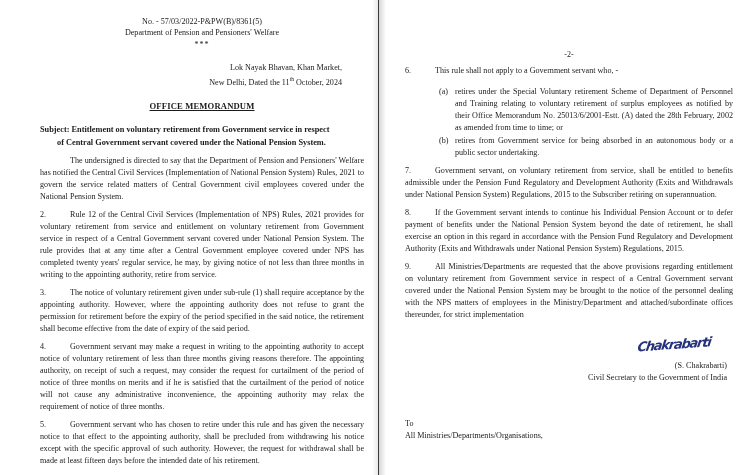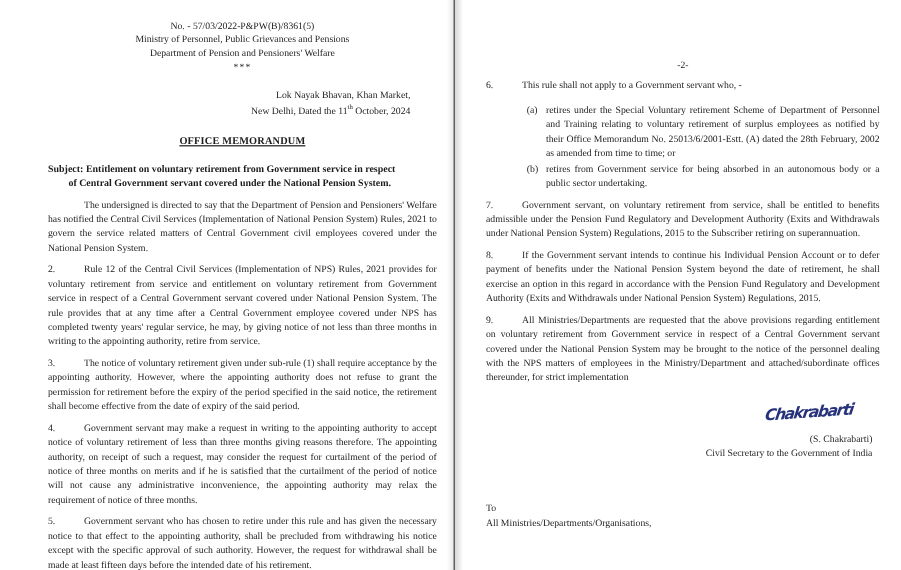--- a/index.html
+++ b/index.html
@@ -10,21 +10,21 @@
   body {
     font-family: "Liberation Serif", "DejaVu Serif", serif;
     color: #1b1b1b;
     -webkit-font-smoothing: antialiased;
   }
 
   .screen {
     position: relative;
     width: 751px;
     height: 475px;
-    background: #f0abfc;
+    background: #0ea5e9;
     overflow: hidden;
   }
 
   
   .pages {
     display: flex;
     width: 751px;
     height: 475px;
   }
 
@@ -158,21 +158,20 @@
 </head>
 <body>
 
 <div class="screen">
   <div class="pages">
 
     <div class="page page-left">
 
       <div class="hdr">
         <div>No. - 57/03/2022-P&amp;PW(B)/8361(5)</div>
-        <div>Ministry of Personnel, Public Grievances and Pensions</div>
         <div>Department of Pension and Pensioners' Welfare</div>
         <div class="stars">***</div>
       </div>
 
       <div class="addr">
         <div>Lok Nayak Bhavan, Khan  Market,</div>
         <div><span>New Delhi, Dated the  11</span><sup>th</sup><span> October, 2024</span></div>
       </div>
 
       <div class="om-title">OFFICE MEMORANDUM</div>

